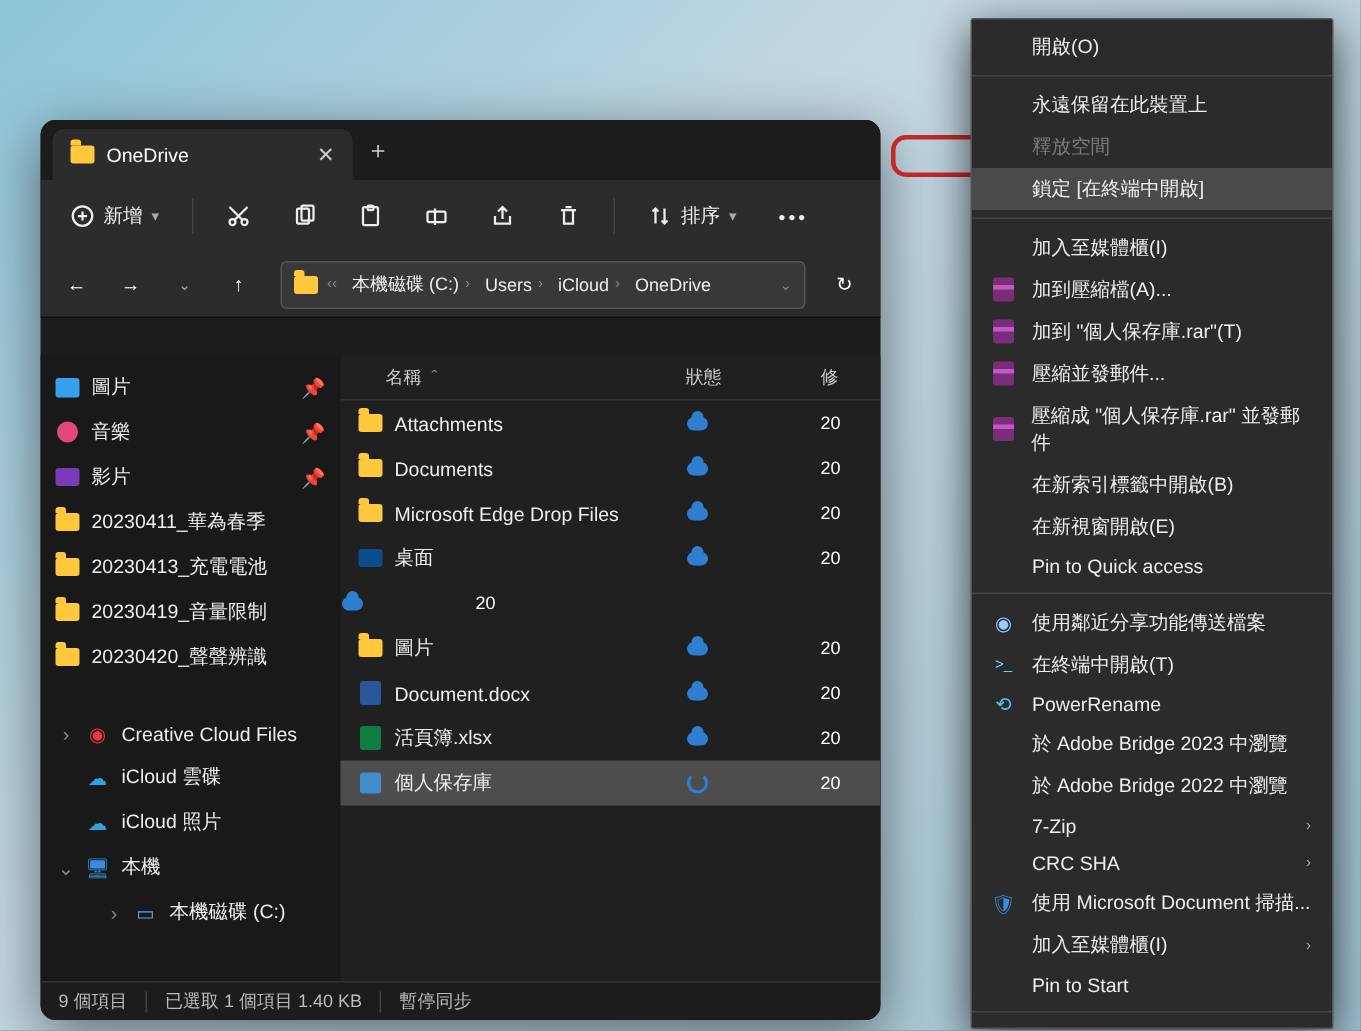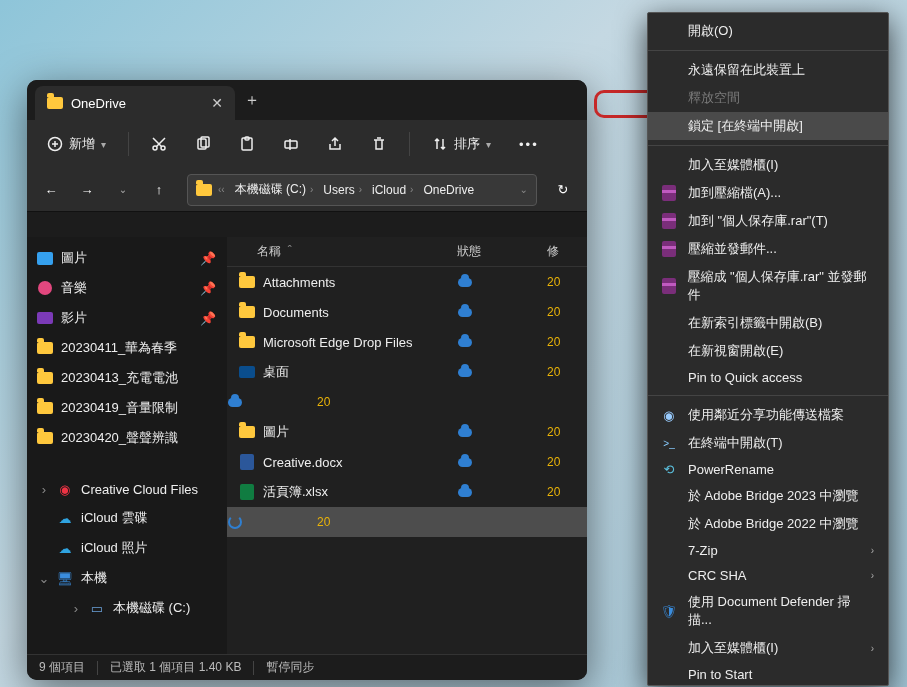--- a/index.html
+++ b/index.html
@@ -120,21 +120,21 @@
   .col-st { flex:0 0 90px;}
   .col-mod { flex:1;}
   .row {
     display:flex; align-items:center;
     height:30px;
     font-size:13px;
     color:#eee;
   }
   .row .cn { flex:0 0 230px; display:flex; align-items:center; gap:8px; padding-left:12px;}
   .row .cs { flex:0 0 90px; display:flex; align-items:center;}
-  .row .cm { flex:1; font-size:12px; color:#eab308;}
+  .row .cm { flex:1; font-size:12px; color:#ffffff;}
   .row.sel { background:#4d4d4d; }
   .statusbar {
     height:26px;
     background:#1c1c1c;
     display:flex; align-items:center;
     gap:12px;
     padding:0 12px;
     font-size:12px; color:#bbb;
     border-top:1px solid #333;
   }
@@ -456,21 +456,21 @@
               <span class="cloud"></span>
             </span>
           </div>
           <div class="cm">20</div>
         </div>
       <div class="row">
           <div class="cn">
             <span class="ficon">
               <span class="word-ico"></span>
             </span>
-            <span>Creative.docx</span>
+            <span>Document.docx</span>
           </div>
           <div class="cs">
             <span class="ficon">
               <span class="cloud"></span>
             </span>
           </div>
           <div class="cm">20</div>
         </div>
       <div class="row">
           <div class="cn">
@@ -480,20 +480,26 @@
             <span>活頁簿.xlsx</span>
           </div>
           <div class="cs">
             <span class="ficon">
               <span class="cloud"></span>
             </span>
           </div>
           <div class="cm">20</div>
         </div>
       <div class="row sel">
+          <div class="cn">
+            <span class="ficon">
+              <span class="vault-ico"></span>
+            </span>
+            <span>個人保存庫</span>
+          </div>
           <div class="cs">
             <span class="ficon">
               <span class="sync"></span>
             </span>
           </div>
           <div class="cm">20</div>
         </div>
     </div>
   </div>
 
@@ -591,21 +597,21 @@
       <span>7-Zip</span>
       <span class="sub">›</span>
     </div>
   <div class="mitem">
       <span class="micon"></span>
       <span>CRC SHA</span>
       <span class="sub">›</span>
     </div>
   <div class="mitem">
       <span class="micon" style="color:#3a8dde">🛡</span>
-      <span>使用 Document Defender 掃描...</span>
+      <span>使用 Microsoft Document 掃描...</span>
     </div>
   <div class="mitem">
       <span class="micon"></span>
       <span>加入至媒體櫃(I)</span>
       <span class="sub">›</span>
     </div>
   <div class="mitem">
       <span class="micon"></span>
       <span>Pin to Start</span>
     </div>

